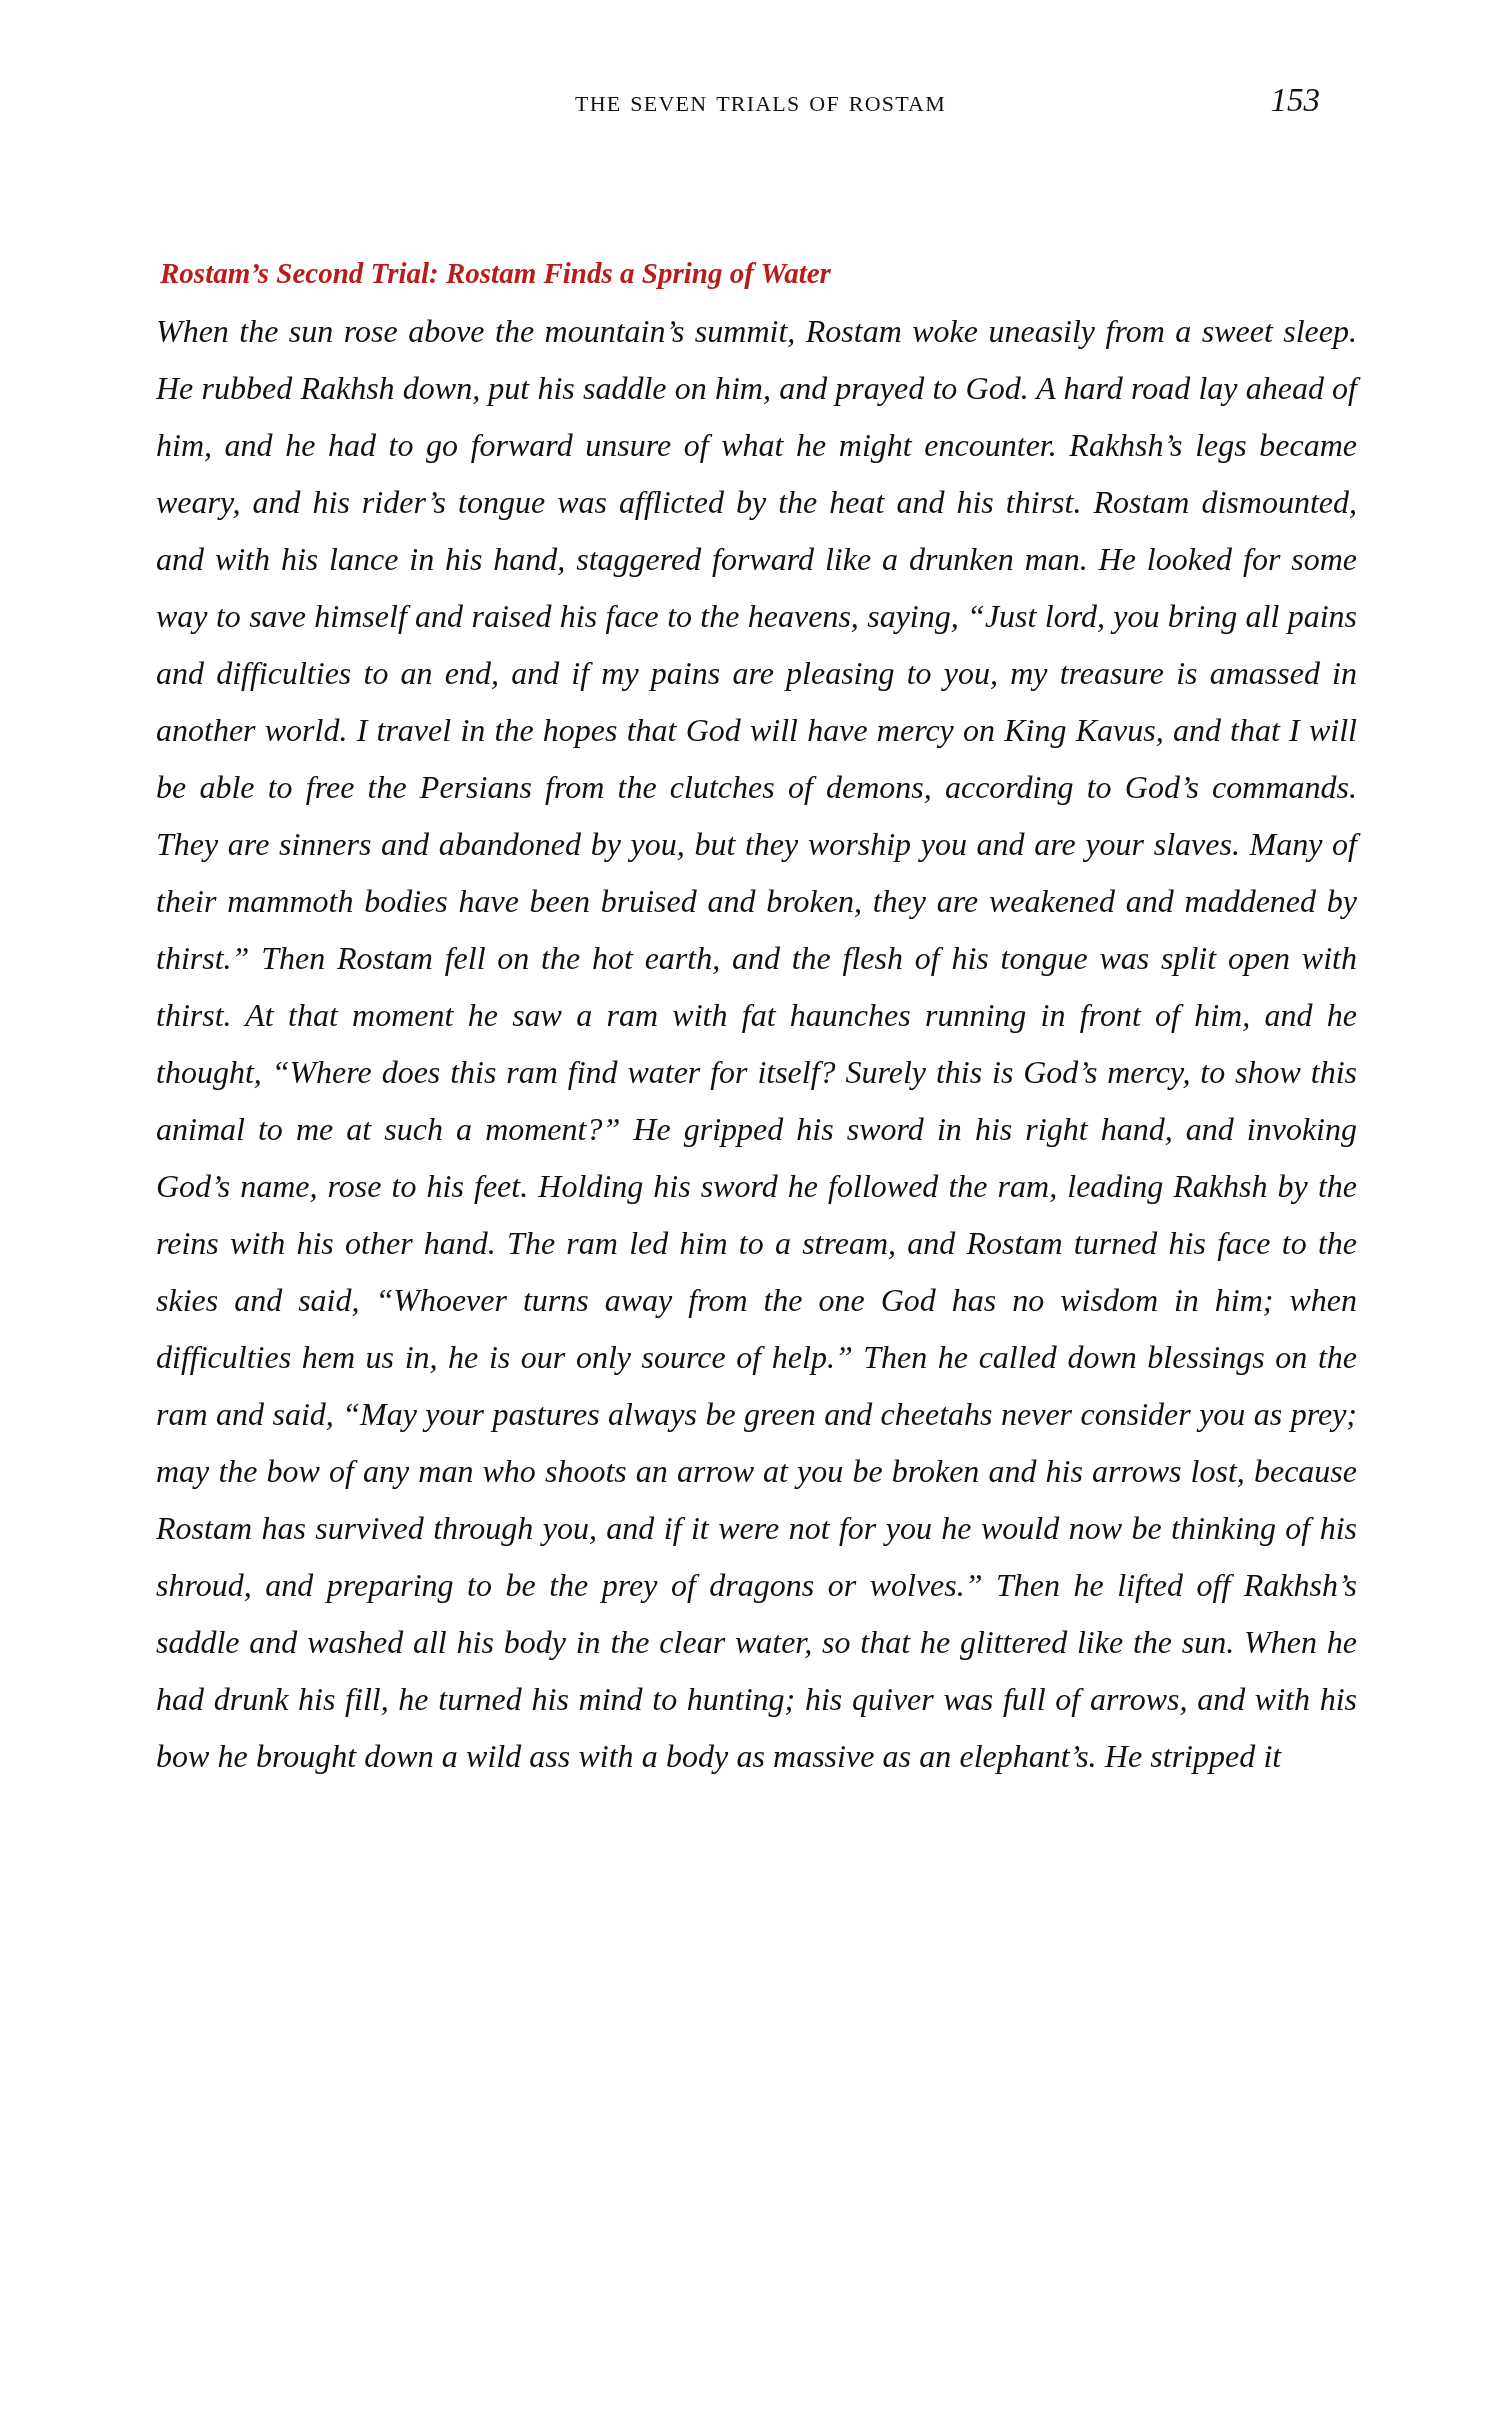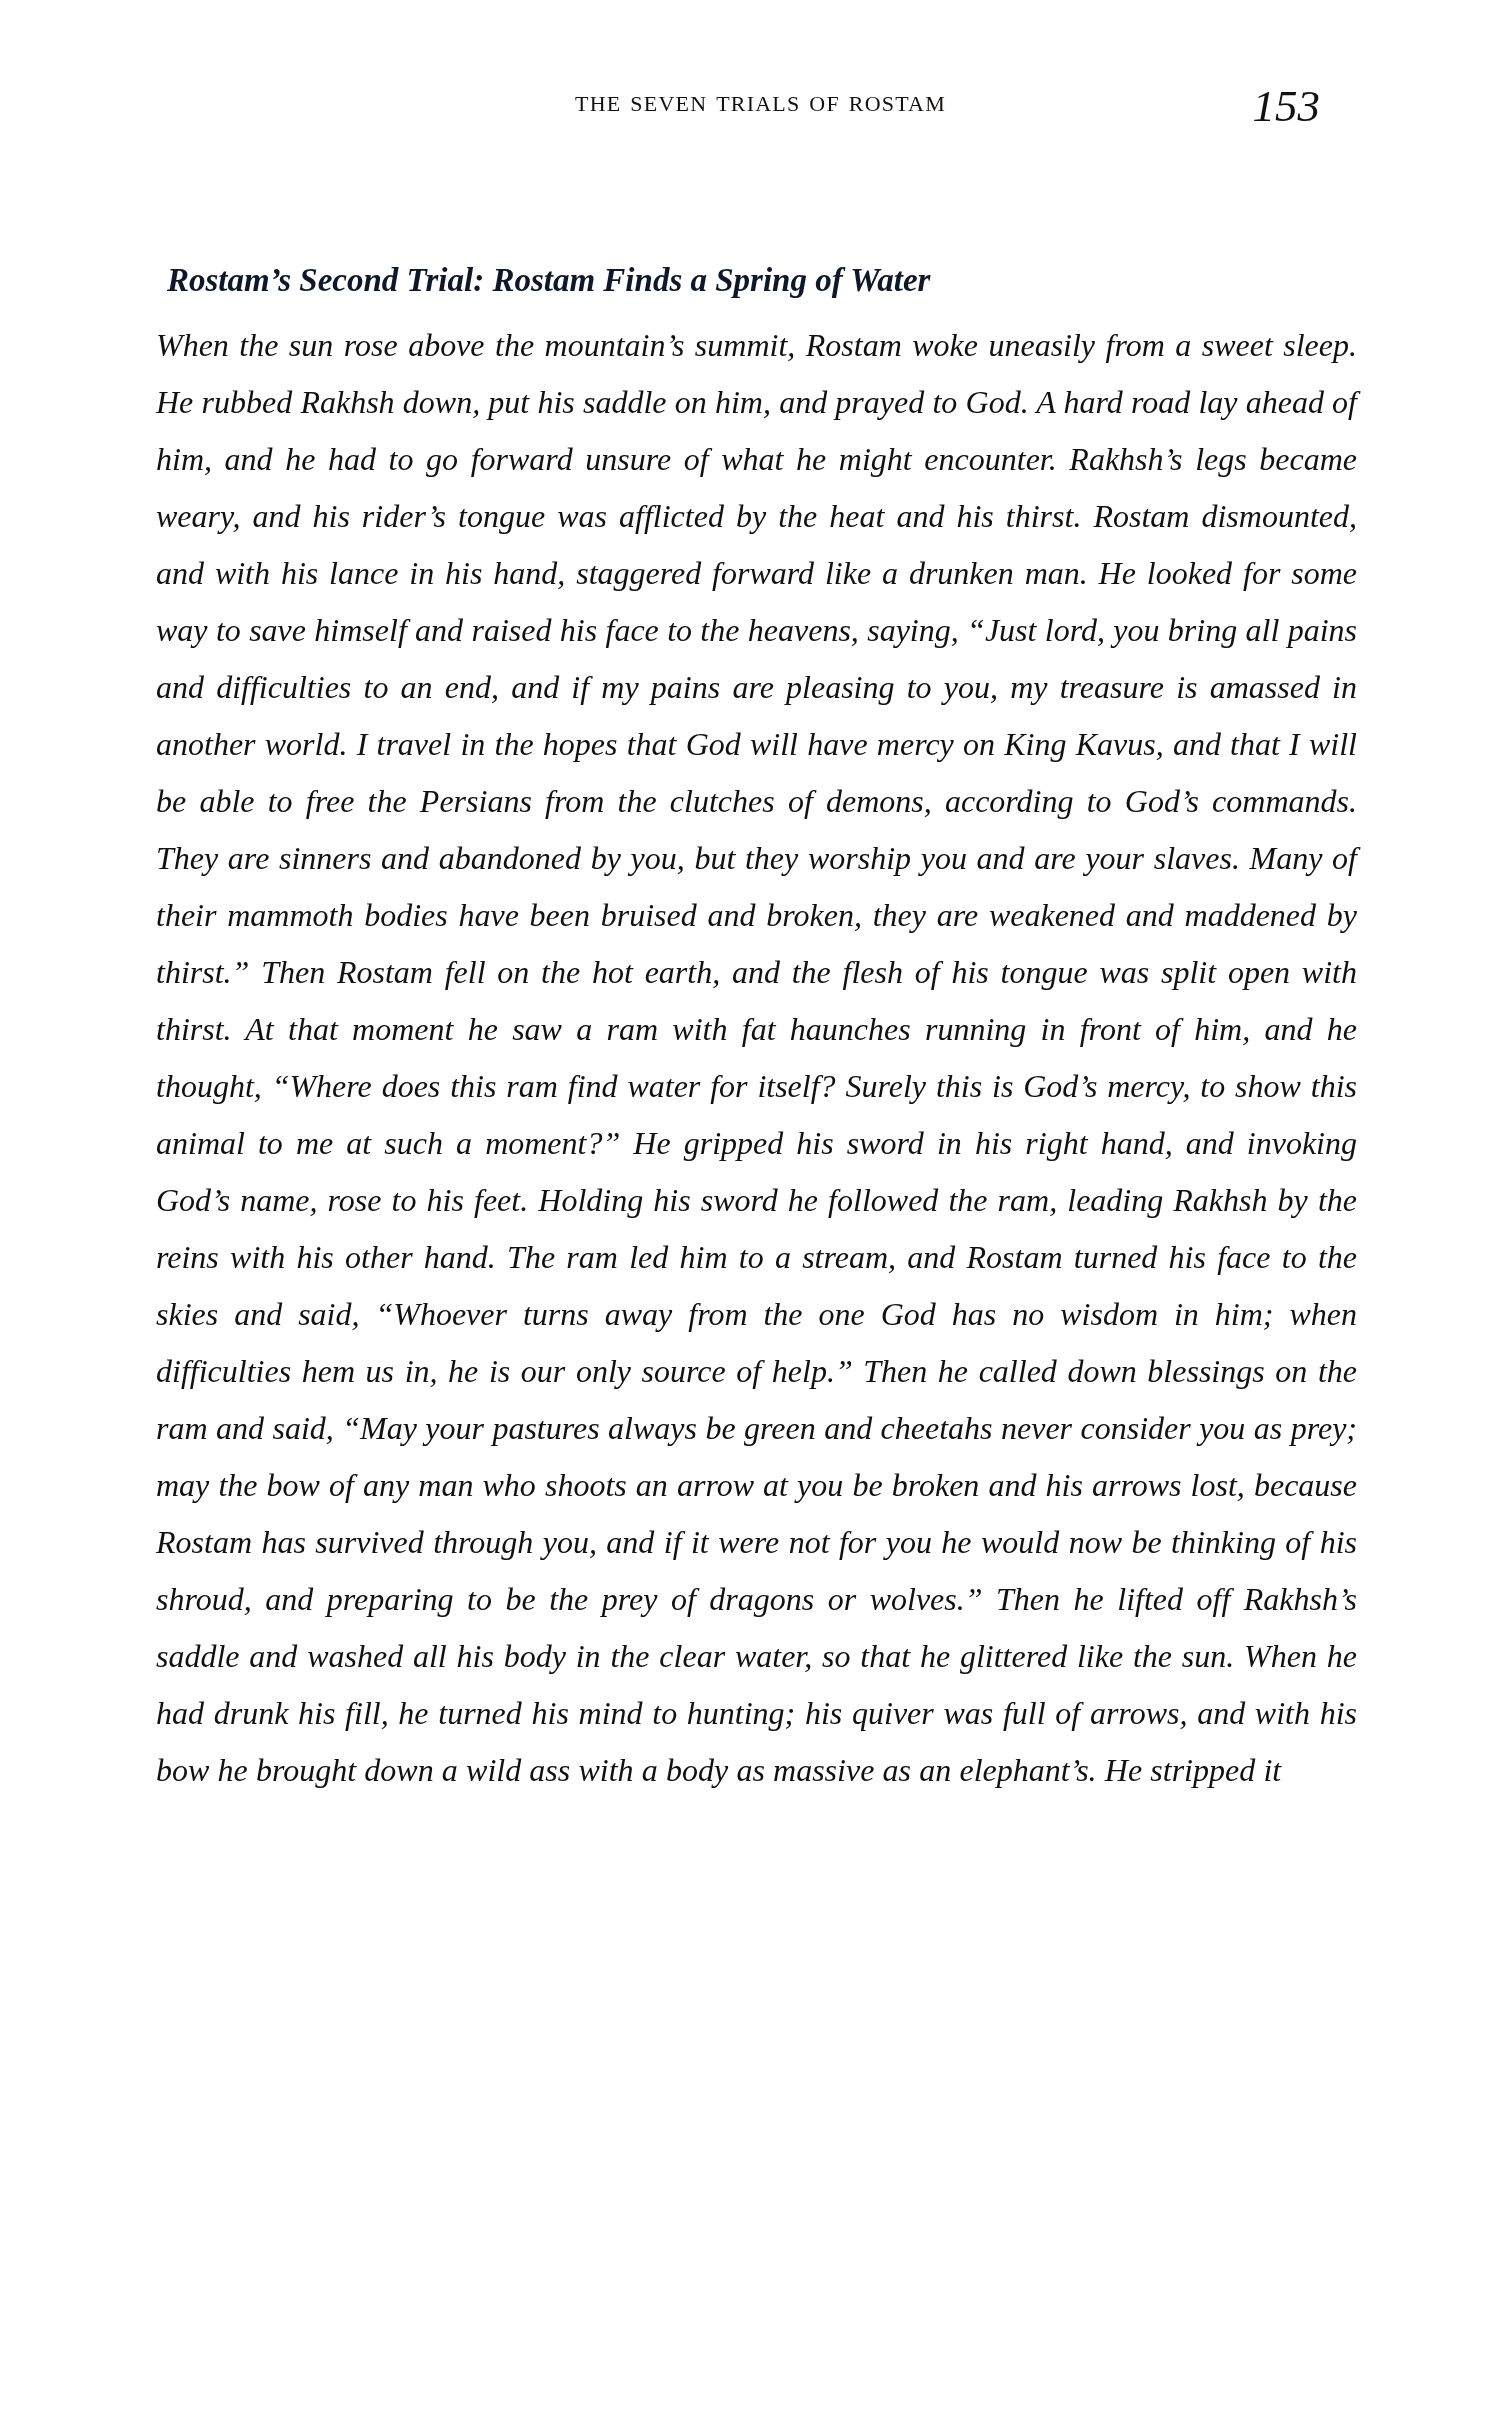--- a/index.html
+++ b/index.html
@@ -41,21 +41,21 @@
     line-height: 1.1;
     white-space: nowrap;
   }
   
   .rh-title::first-letter { font-size: 1em; }
 
   .rh-folio {
     position: absolute;
     right: 45px;
     top: -1.6px;
-    font-size: 45px;
+    font-size: 33px;
     font-style: italic;
     color: #141210;
     line-height: 1.1;
   }
 
   
   .textblock {
     position: absolute;
     left: 156px;
     top: 223px;
@@ -81,27 +81,27 @@
   .para.body-run {
     text-align: justify;
   }
 
   .para.body-run:last-child {
     text-align: justify;
     font-style: italic;
   }
 
   .heading {
-    margin: 11px;
+    margin: 4px;
     padding-top: 19.5px;
-    font-size: 33px;
+    font-size: 29px;
     line-height: 52px;
     font-weight: bold;
     font-style: italic;
-    color: #0f172a;
+    color: #b91c1c;
     white-space: nowrap;
   }
 
   
   .page { -webkit-font-smoothing: antialiased; }
 </style>
 </head>
 <body>
 
 <div class="page">

